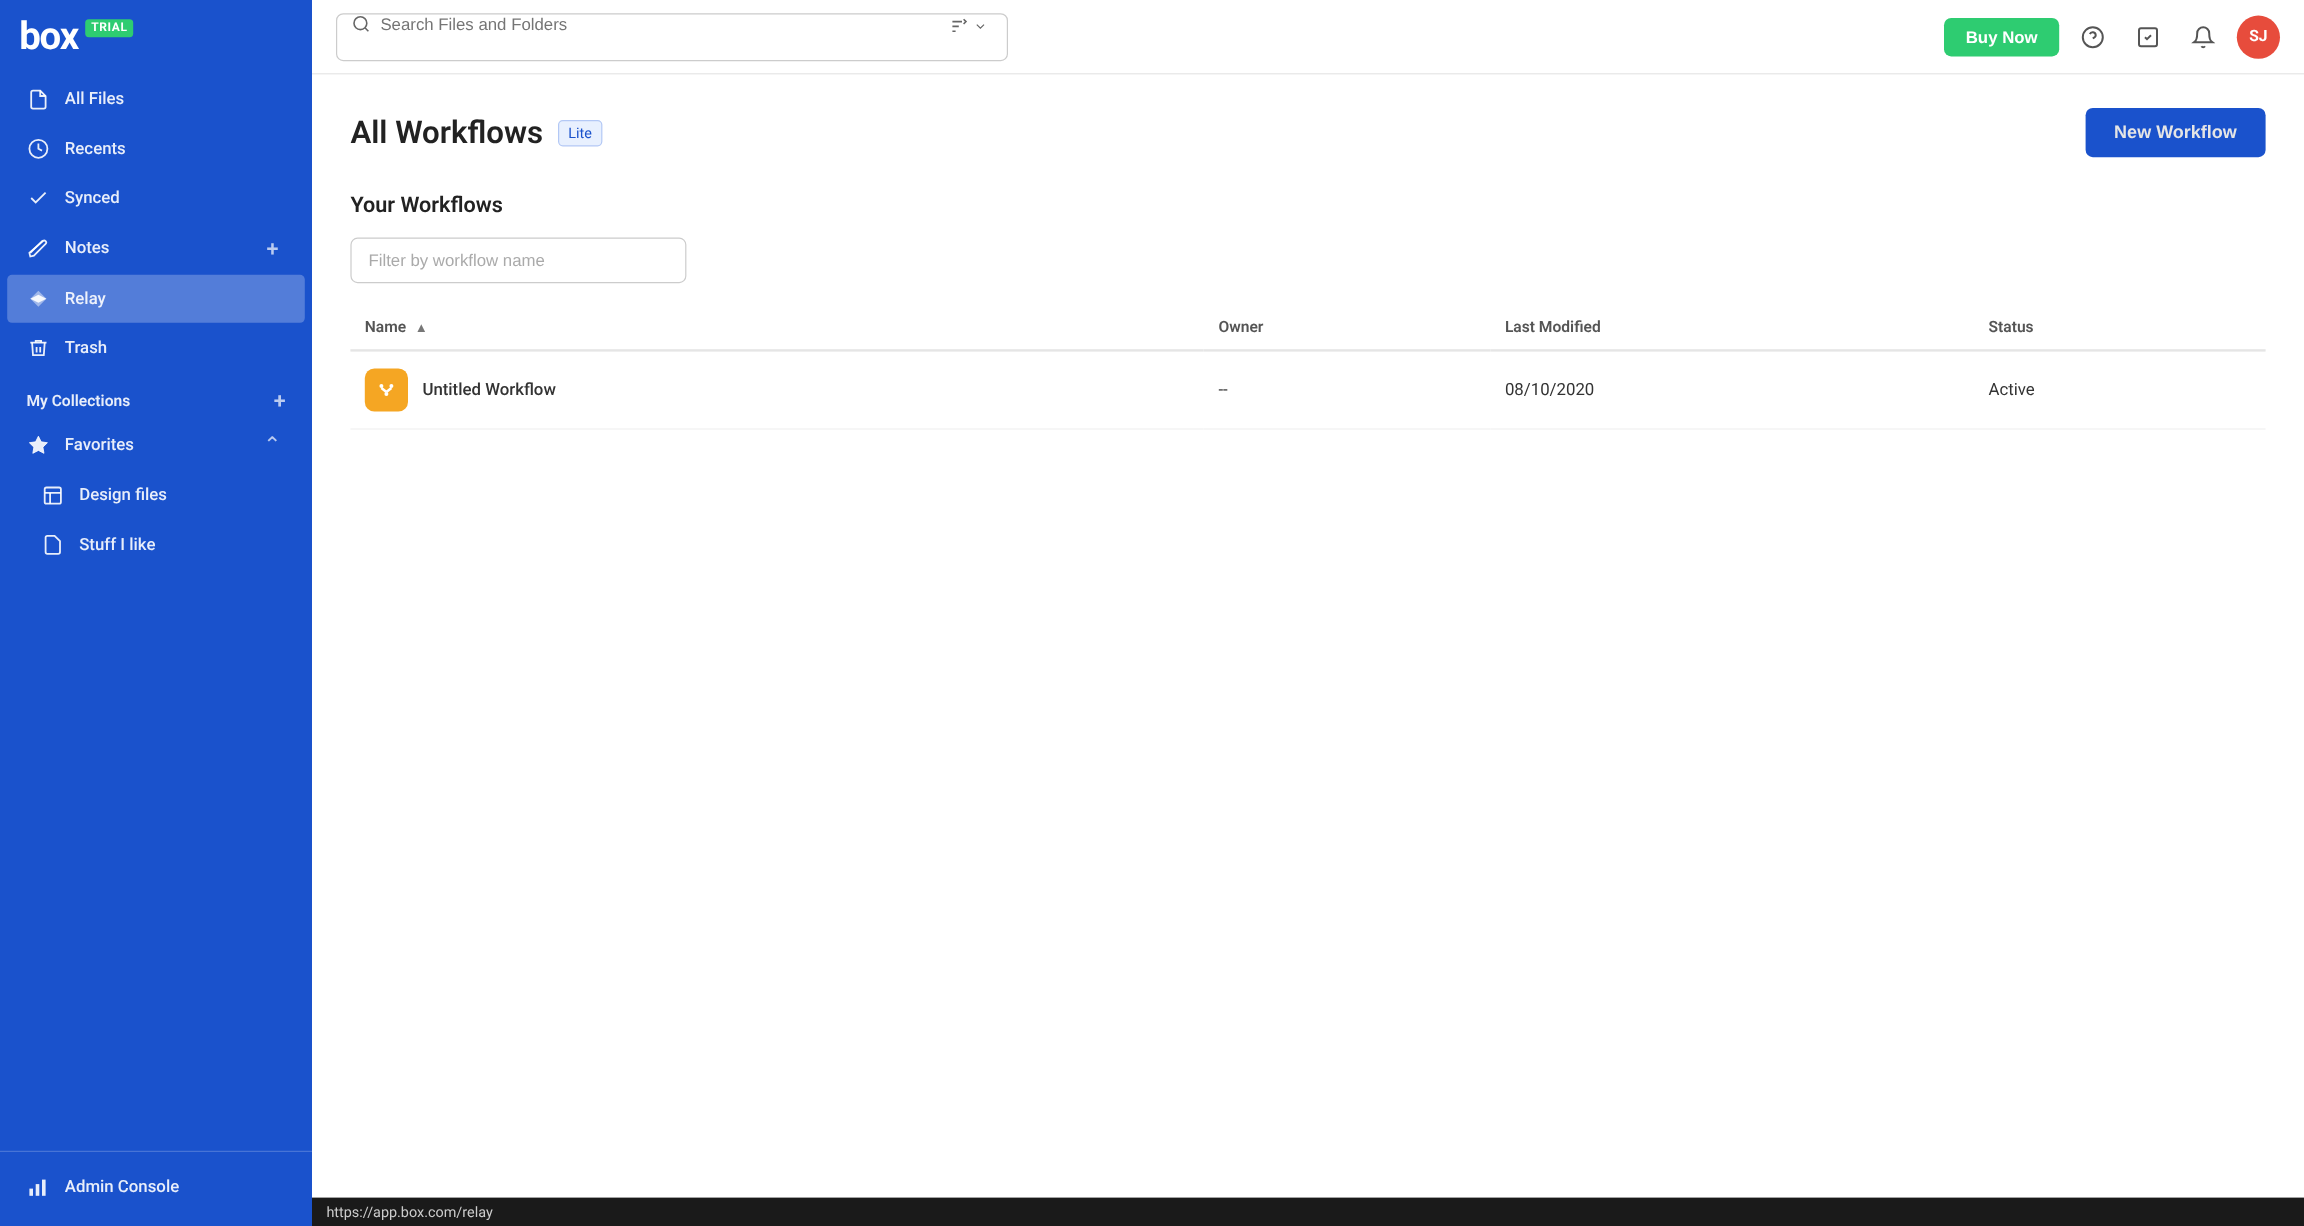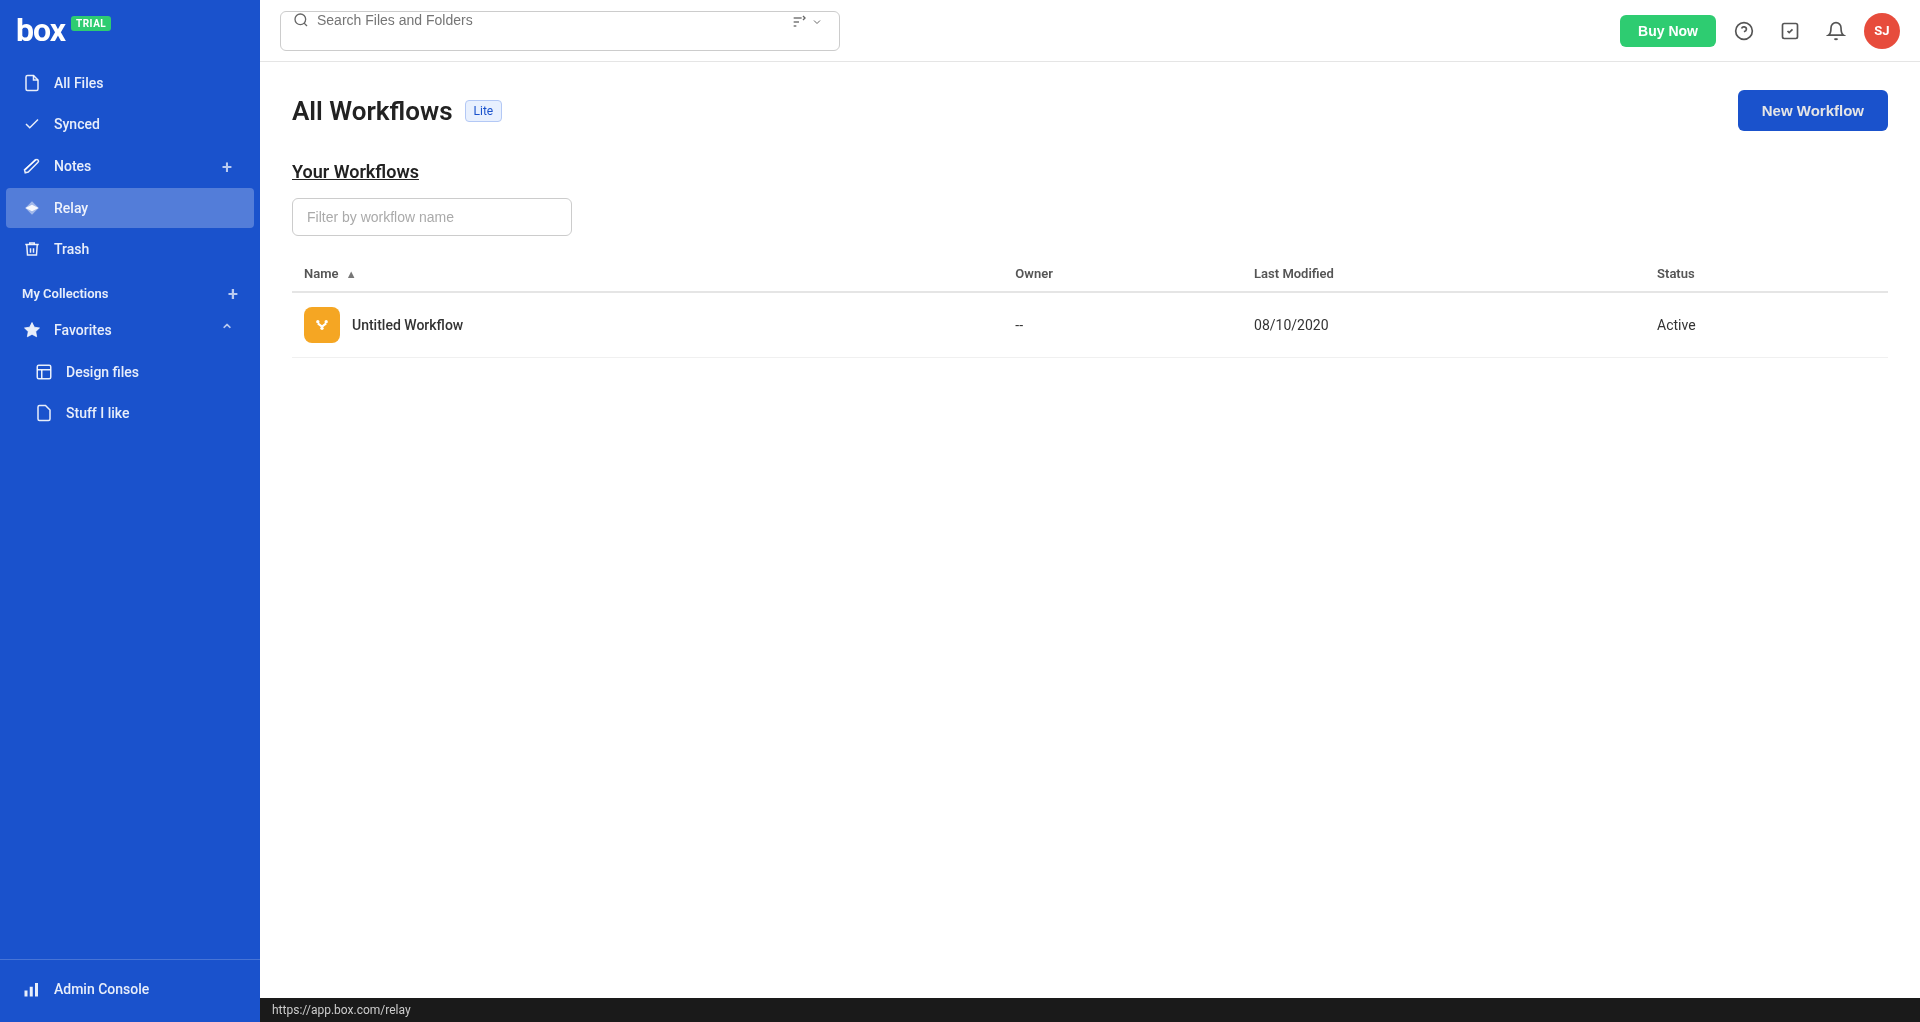--- a/index.html
+++ b/index.html
@@ -230,21 +230,20 @@
       font-size: 15px;
       font-weight: 600;
       cursor: pointer;
     }
 
     .section-title {
       font-size: 18px;
       font-weight: 600;
       color: #222;
       margin-bottom: 16px;
-      text-decoration: underline;
     }
 
     .filter-input {
       width: 280px;
       padding: 10px 14px;
       border: 1px solid #ccc;
       border-radius: 6px;
       font-size: 14px;
       color: #333;
       outline: none;
@@ -323,20 +322,29 @@
     <div class="sidebar-item">
       <span class="sidebar-item-icon">
         <svg width="18" height="18" viewBox="0 0 24 24" fill="none" stroke="currentColor" stroke-width="2">
             <path d="M14 2H6a2 2 0 0 0-2 2v16a2 2 0 0 0 2 2h12a2 2 0 0 0 2-2V8z"></path>
             <polyline points="14,2 14,8 20,8"></polyline>
           </svg>
       </span>
       <span class="sidebar-item-label">All Files</span>
     </div>
 
+    <div class="sidebar-item">
+      <span class="sidebar-item-icon">
+        <svg width="18" height="18" viewBox="0 0 24 24" fill="none" stroke="currentColor" stroke-width="2">
+            <circle cx="12" cy="12" r="10"></circle>
+            <polyline points="12,6 12,12 16,14"></polyline>
+          </svg>
+      </span>
+      <span class="sidebar-item-label">Recents</span>
+    </div>
 
     <div class="sidebar-item">
       <span class="sidebar-item-icon">
         <svg width="18" height="18" viewBox="0 0 24 24" fill="none" stroke="currentColor" stroke-width="2">
             <polyline points="20,6 9,17 4,12"></polyline>
           </svg>
       </span>
       <span class="sidebar-item-label">Synced</span>
     </div>
 

